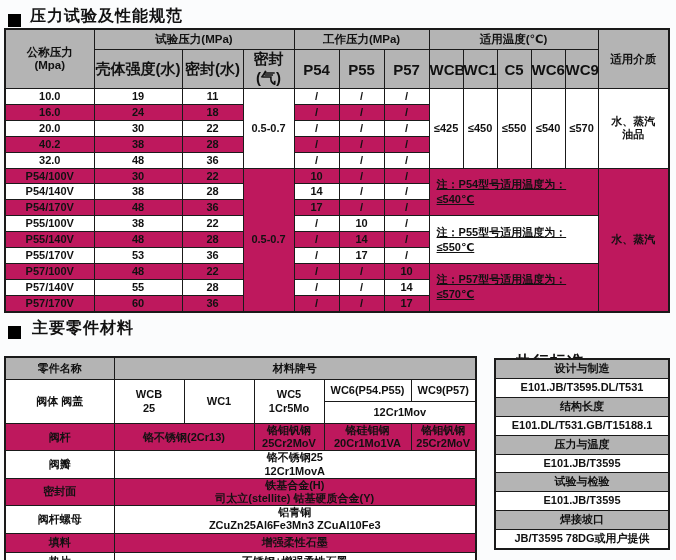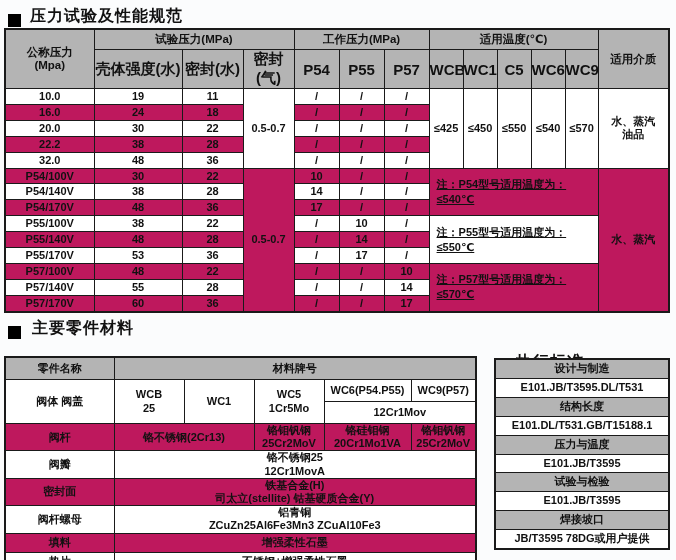--- a/index.html
+++ b/index.html
@@ -114,21 +114,21 @@
   </tr>
   <tr class="r">
     <td>20.0</td>
     <td>30</td>
     <td>22</td>
     <td>/</td>
     <td>/</td>
     <td>/</td>
   </tr>
   <tr class="r g">
-    <td>22.2</td>
+    <td>40.2</td>
     <td>38</td>
     <td>28</td>
     <td>/</td>
     <td>/</td>
     <td>/</td>
   </tr>
   <tr class="r">
     <td>32.0</td>
     <td>48</td>
     <td>36</td>

